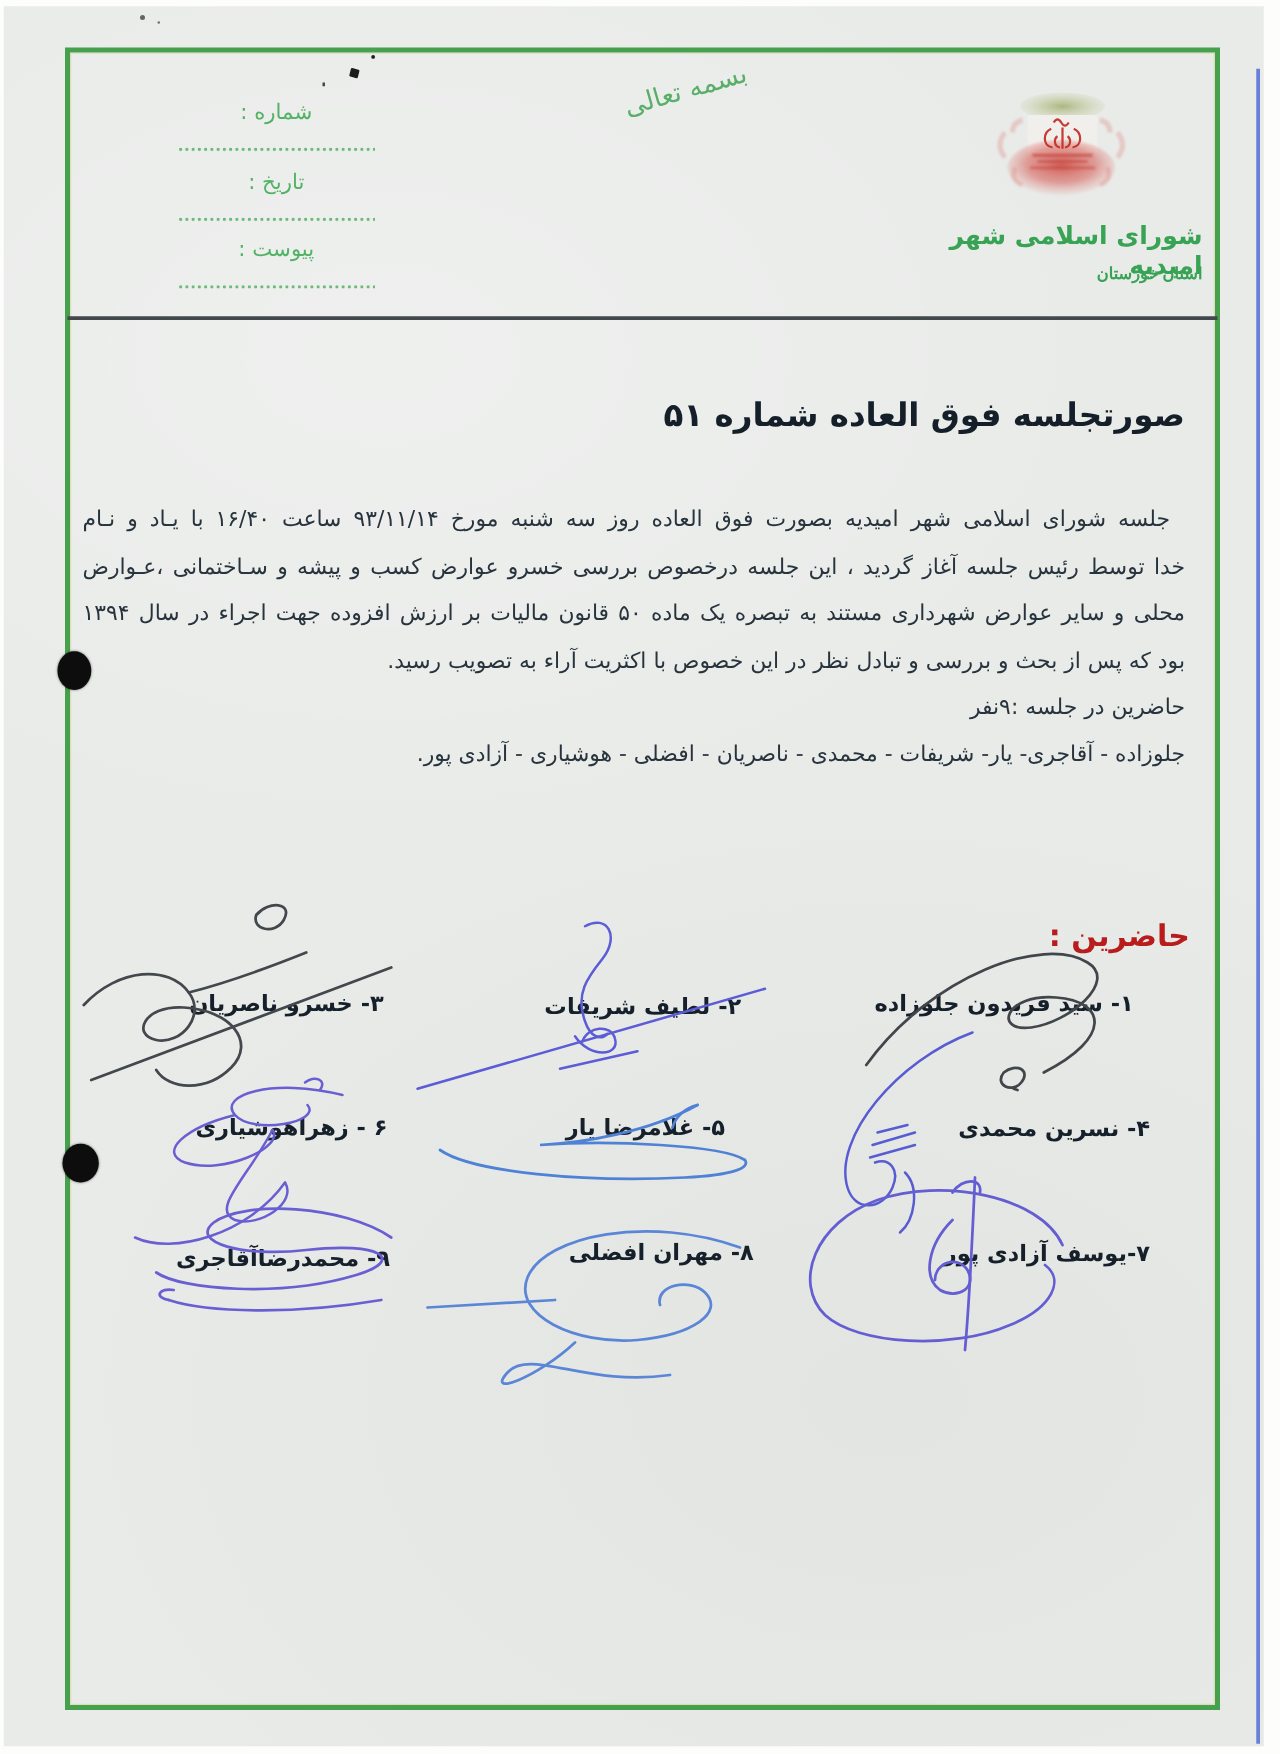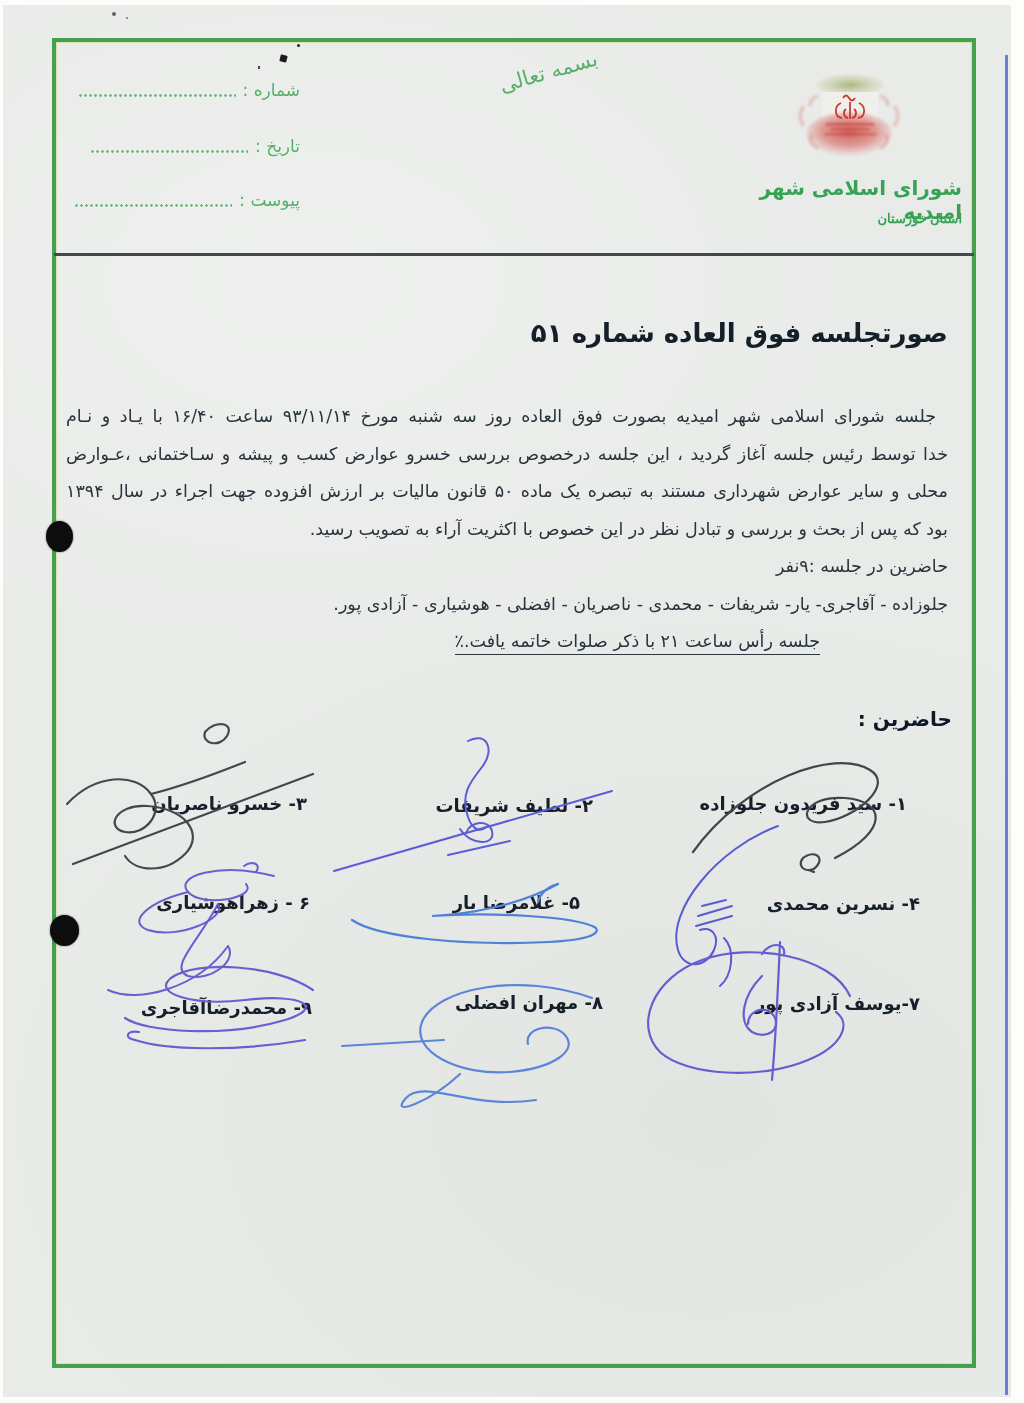--- a/index.html
+++ b/index.html
@@ -9,21 +9,21 @@
          background:#e9ebe9;
          background-image:radial-gradient(ellipse 600px 400px at 30% 20%,rgba(255,255,255,.25),transparent),
                           radial-gradient(ellipse 700px 500px at 70% 80%,rgba(205,210,205,.25),transparent);}
   .border-frame{position:absolute;left:52px;top:38px;width:924px;height:1330px;
                 border:4px solid #47a04d;box-sizing:border-box;
                 box-shadow:inset 0 0 0 1px rgba(205,214,140,.55);}
   .sep-line{position:absolute;left:54px;top:253px;width:920px;height:3px;background:#42484c;}
   .scan-edge{position:absolute;left:1005px;top:55px;width:3px;height:1340px;background:#5b74d8;opacity:.9;}
 
   
-  .field-row{position:absolute;direction:rtl;display:flex;align-items:center;gap:7px;color:#52b266;}
+  .field-row{position:absolute;direction:rtl;display:flex;align-items:center;gap:7px;color:#52b266;flex-direction:column;}
   .field-row .lbl{font-size:17px;white-space:nowrap;}
   .field-row .dots{width:158px;height:5px;
         background-image:radial-gradient(circle,#6cb97a 1.1px,transparent 1.5px);
         background-size:5px 5px;background-repeat:repeat-x;margin-top:10px;}
   .f1{top:80px;right:724px;} .f2{top:136px;right:724px;} .f3{top:190px;right:724px;}
 
   .bismillah{position:absolute;left:498px;top:60px;color:#4aa85c;font-size:21px;
              transform:rotate(-16deg);direction:rtl;opacity:.9;}
 
   .logo{position:absolute;left:788px;top:70px;filter:blur(.5px);}
@@ -36,22 +36,22 @@
              font-weight:bold;color:#141f29;letter-spacing:.3px;}
 
   .body-text{position:absolute;top:406px;right:76px;left:66px;direction:rtl;
              color:#28343d;font-size:17.5px;}
   .bline{height:37.5px;text-align:right;}
   .just{text-align:justify;text-align-last:justify;}
   .indent{padding-right:12px;}
   .closing{margin-left:0;margin-right:128px;}
   .closing .u{border-bottom:1.6px solid #2c3740;padding-bottom:3px;}
 
-  .att-heading{position:absolute;top:707px;right:72px;direction:rtl;font-size:20px;
-               font-weight:bold;color:#0f172a;}
+  .att-heading{position:absolute;top:735px;right:72px;direction:rtl;font-size:24px;
+               font-weight:bold;color:#b91c1c;}
   .attendee{position:absolute;direction:rtl;font-size:18px;font-weight:bold;
             color:#16202a;white-space:nowrap;z-index:2;}
   .a1{top:793px;right:117px;} .a2{top:795px;right:431px;} .a3{top:793px;right:717px;}
   .a4{top:893px;right:104px;} .a5{top:892px;right:444px;} .a6{top:892px;right:714px;margin-left:20px;}
   .a7{top:993px;right:104px;} .a8{top:992px;right:421px;} .a9{top:997px;right:712px;}
 
   .sig{position:absolute;z-index:3;pointer-events:none;}
   .sig path{fill:none;stroke-linecap:round;}
   .s1{left:685px;top:740px;} .s2{left:330px;top:733px;} .s3{left:55px;top:722px;}
   .s4{left:628px;top:818px;} .s5{left:348px;top:876px;} .s6{left:78px;top:858px;}
@@ -144,23 +144,20 @@
 
   <div class="doc-title">صورتجلسه فوق العاده شماره ۵۱</div>
 
   <div class="body-text">
     <div class="bline just indent">جلسه شورای اسلامی شهر امیدیه بصورت فوق العاده روز سه شنبه مورخ ۹۳/۱۱/۱۴ ساعت ۱۶/۴۰ با یـاد و نـام</div>
     <div class="bline just">خدا توسط رئیس جلسه آغاز گردید ، این جلسه درخصوص بررسی خسرو عوارض کسب و پیشه و سـاختمانی ،عـوارض</div>
     <div class="bline just">محلی و سایر عوارض شهرداری مستند به تبصره یک ماده ۵۰ قانون مالیات بر ارزش افزوده جهت اجراء در سال ۱۳۹۴</div>
     <div class="bline">بود که پس از بحث و بررسی و تبادل نظر در این خصوص با اکثریت آراء به تصویب رسید.</div>
     <div class="bline">حاضرین در جلسه :۹نفر</div>
     <div class="bline">جلوزاده - آقاجری- یار- شریفات - محمدی - ناصریان - افضلی - هوشیاری - آزادی پور.</div>
-    <div class="bline closing">
-      <span class="u">جلسه رأس ساعت ۲۱ با ذکر صلوات خاتمه یافت.٪</span>
-    </div>
   </div>
 
   <div class="att-heading">حاضرین :</div>
 
   <div class="attendee a1">۱- سید فریدون جلوزاده</div>
   <div class="attendee a2">۲- لطیف شریفات</div>
   <div class="attendee a3">۳- خسرو ناصریان</div>
   <div class="attendee a4">۴- نسرین محمدی</div>
   <div class="attendee a5">۵- غلامرضا یار</div>
   <div class="attendee a6">۶ - زهراهوشیاری</div>

